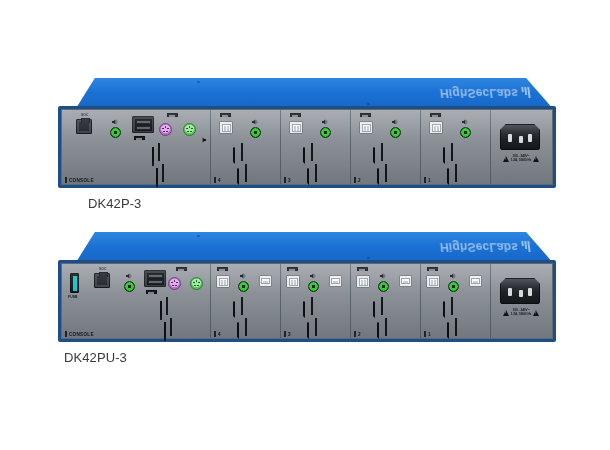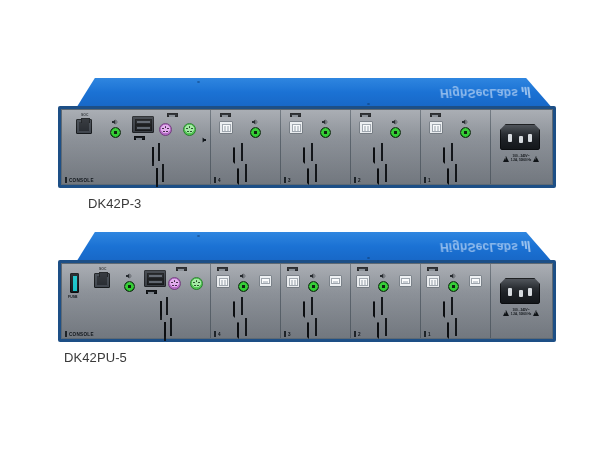--- a/index.html
+++ b/index.html
@@ -675,15 +675,15 @@
               <span>1.2A, 50/60 Hz</span>
             </span>
             <i class="tri"></i>
           </span>
         </div>
 
       </div>
     </div>
   </div>
 
-  <div class="caption cap2">DK42PU-5</div>
+  <div class="caption cap2">DK42PU-3</div>
 
 </div>
 
 </body></html>

